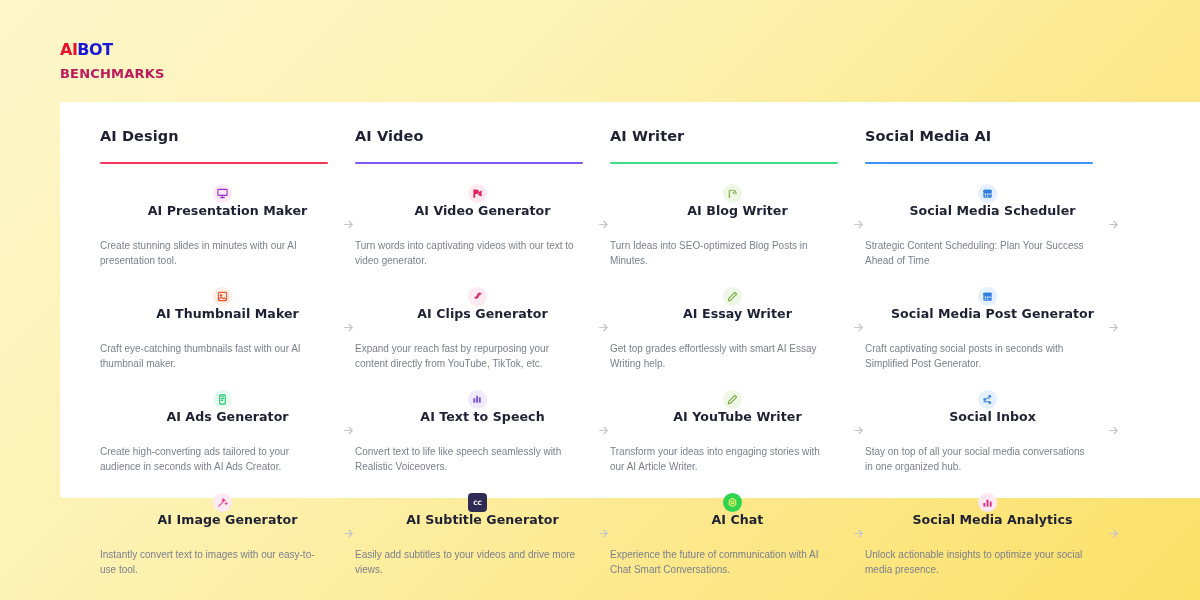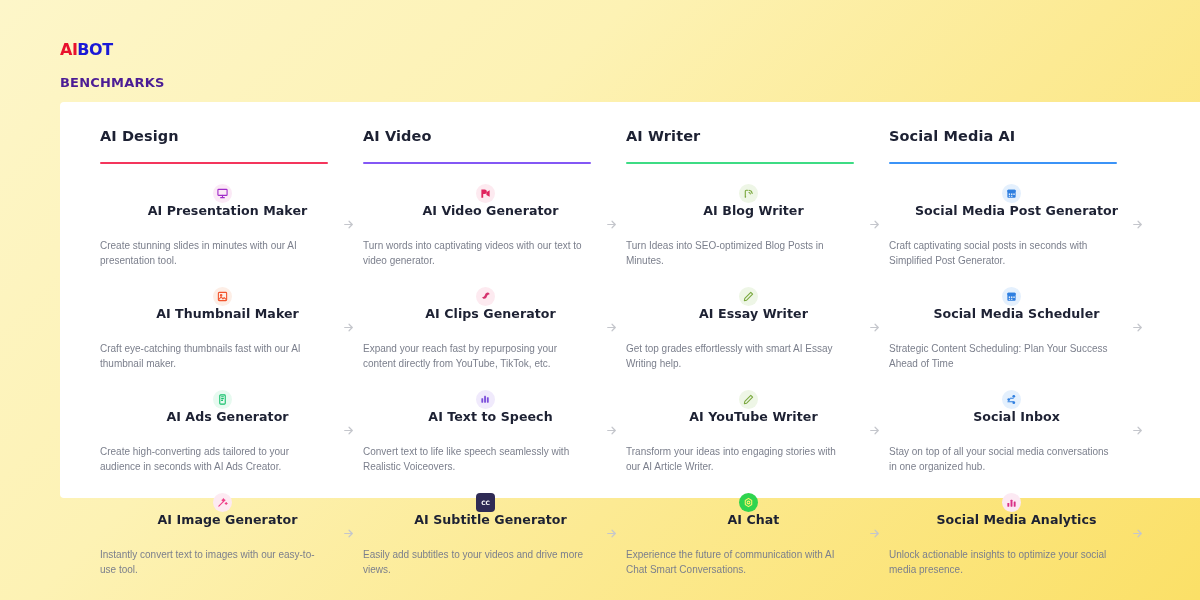--- a/index.html
+++ b/index.html
@@ -9,31 +9,31 @@
     background: linear-gradient(135deg, #fdf6c9 0%, #fdf2b4 35%, #fcea93 62%, #fbe067 100%);
     overflow:hidden;
   }
 
   
   .logo { position:absolute; left:60px; top:42px; line-height:1; }
   .logo-top { font-size:16px; font-weight:bold; letter-spacing:-0.5px;
               font-family:"DejaVu Sans", sans-serif; }
   .logo-ai  { color:#e8112d; }
   .logo-bot { color:#1a19d6; }
-  .logo-bottom { font-size:13px; font-weight:bold; color:#4c1d95; letter-spacing:0.2px;
-                 font-family:"DejaVu Sans", sans-serif; margin-top:18px; }
+  .logo-bottom { font-size:13px; font-weight:bold; color:#be185d; letter-spacing:0.2px;
+                 font-family:"DejaVu Sans", sans-serif; margin-top:9px; }
 
   
   .card {
     position:absolute; left:60px; top:102px; width:1184px; height:396px;
     background:#ffffff; border-radius:4px;
     display:flex; padding:26px 40px 0 40px;
   }
   .column { width:255px; flex:0 0 255px; }
-  .column + .column { margin-left:8px; }
+  .column + .column { margin-left:0; }
 
   .col-head {
     font-size:14.5px; font-weight:bold; color:#1d2133; letter-spacing:0.1px;
     font-family:"DejaVu Sans", sans-serif;
   }
   .col-rule { height:2px; width:228px; margin-top:18px; border-radius:2px; }
 
   .items { margin-top:20px; }
   .item { margin-bottom:19px; }
   .item-row { display:flex; align-items:center;flex-direction:column; }
@@ -312,52 +312,52 @@
               <svg xmlns="http://www.w3.org/2000/svg" width="11" height="11" viewBox="0 0 24 24" fill="#2f7fe0">
                 <rect x="3" y="4" width="18" height="17" rx="2"></rect>
                 <rect x="3" y="4" width="18" height="5" rx="2" fill="#2f7fe0"></rect>
                 <rect x="6" y="12" width="3" height="3" fill="#ffffff"></rect>
                 <rect x="11" y="12" width="3" height="3" fill="#ffffff"></rect>
                 <rect x="16" y="12" width="3" height="3" fill="#ffffff"></rect>
                 <rect x="6" y="17" width="3" height="2" fill="#ffffff"></rect>
                 <rect x="11" y="17" width="3" height="2" fill="#ffffff"></rect>
               </svg>
             </span>
-            <span class="item-title">Social Media Post Generator</span>
-            <span class="item-arrow">
-              <svg xmlns="http://www.w3.org/2000/svg" width="13" height="13" viewBox="0 0 24 24" fill="none" stroke="currentColor" stroke-width="2.2" stroke-linecap="round" stroke-linejoin="round">
-                <path d="M5 12h13"></path>
-                <path d="M13 6l6 6-6 6"></path>
-              </svg>
-            </span>
-          </div>
-          <div class="item-desc">Craft captivating social posts in seconds with Simplified Post Generator.</div>
+            <span class="item-title">Social Media Scheduler</span>
+            <span class="item-arrow">
+              <svg xmlns="http://www.w3.org/2000/svg" width="13" height="13" viewBox="0 0 24 24" fill="none" stroke="currentColor" stroke-width="2.2" stroke-linecap="round" stroke-linejoin="round">
+                <path d="M5 12h13"></path>
+                <path d="M13 6l6 6-6 6"></path>
+              </svg>
+            </span>
+          </div>
+          <div class="item-desc">Strategic Content Scheduling: Plan Your Success Ahead of Time</div>
         </div>
         <div class="item">
           <div class="item-row">
             <span class="icon-badge" style="background: rgb(228, 240, 253);">
               <svg xmlns="http://www.w3.org/2000/svg" width="11" height="11" viewBox="0 0 24 24" fill="#2f7fe0">
                 <rect x="3" y="4" width="18" height="17" rx="2"></rect>
                 <rect x="3" y="4" width="18" height="5" rx="2" fill="#2f7fe0"></rect>
                 <rect x="6" y="12" width="3" height="3" fill="#ffffff"></rect>
                 <rect x="11" y="12" width="3" height="3" fill="#ffffff"></rect>
                 <rect x="16" y="12" width="3" height="3" fill="#ffffff"></rect>
                 <rect x="6" y="17" width="3" height="2" fill="#ffffff"></rect>
                 <rect x="11" y="17" width="3" height="2" fill="#ffffff"></rect>
               </svg>
             </span>
-            <span class="item-title">Social Media Scheduler</span>
-            <span class="item-arrow">
-              <svg xmlns="http://www.w3.org/2000/svg" width="13" height="13" viewBox="0 0 24 24" fill="none" stroke="currentColor" stroke-width="2.2" stroke-linecap="round" stroke-linejoin="round">
-                <path d="M5 12h13"></path>
-                <path d="M13 6l6 6-6 6"></path>
-              </svg>
-            </span>
-          </div>
-          <div class="item-desc">Strategic Content Scheduling: Plan Your Success Ahead of Time</div>
+            <span class="item-title">Social Media Post Generator</span>
+            <span class="item-arrow">
+              <svg xmlns="http://www.w3.org/2000/svg" width="13" height="13" viewBox="0 0 24 24" fill="none" stroke="currentColor" stroke-width="2.2" stroke-linecap="round" stroke-linejoin="round">
+                <path d="M5 12h13"></path>
+                <path d="M13 6l6 6-6 6"></path>
+              </svg>
+            </span>
+          </div>
+          <div class="item-desc">Craft captivating social posts in seconds with Simplified Post Generator.</div>
         </div>
         <div class="item">
           <div class="item-row">
             <span class="icon-badge" style="background: rgb(228, 240, 253);">
               <svg xmlns="http://www.w3.org/2000/svg" width="11" height="11" viewBox="0 0 24 24" fill="#2f7fe0">
                 <circle cx="17" cy="5" r="3"></circle>
                 <circle cx="6" cy="12" r="3"></circle>
                 <circle cx="17" cy="19" r="3"></circle>
                 <rect x="3" y="16" width="14" height="2.2" rx="1"></rect>
                 <rect x="8" y="8" width="9" height="2.2" rx="1"></rect>

